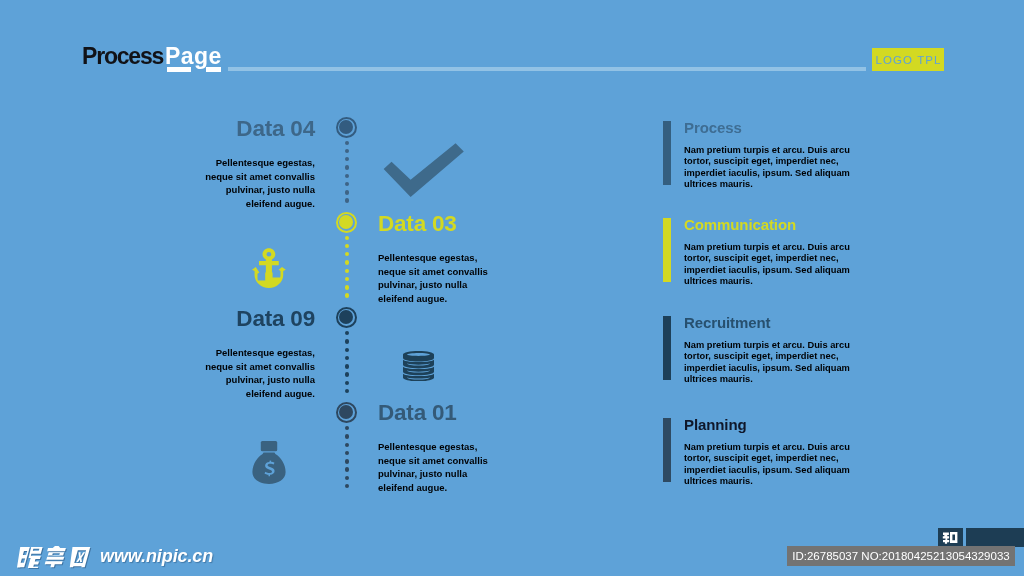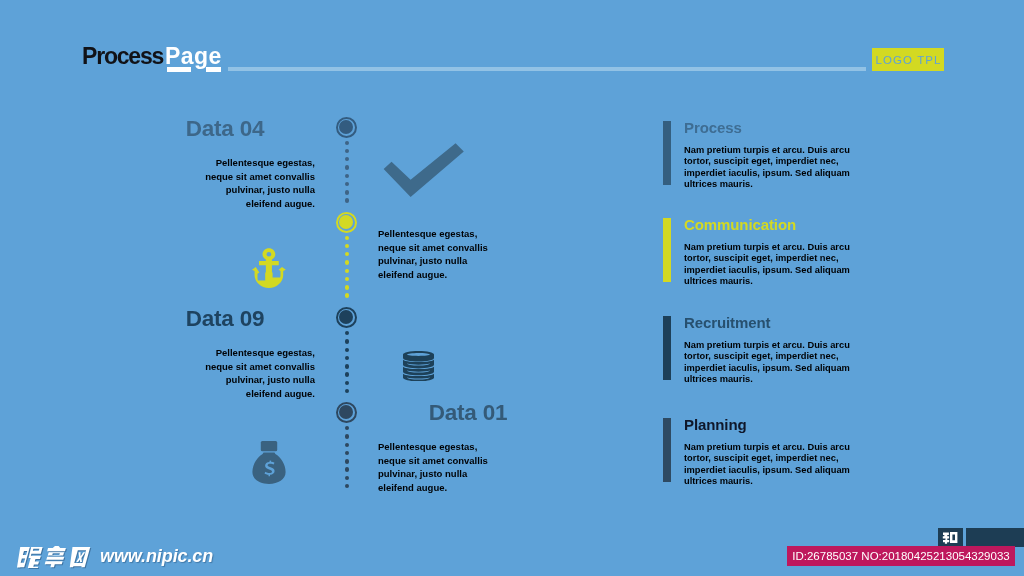--- a/index.html
+++ b/index.html
@@ -24,21 +24,21 @@
   
   .tl{position:absolute;left:336px;top:110px;width:22px;height:395px;}
   .node{position:absolute;left:0;width:21px;height:21px;border-radius:50%;
         box-sizing:border-box;border:2.2px solid currentColor;background:transparent;}
   .node i{position:absolute;left:1.1px;top:1.1px;width:14.2px;height:14.2px;border-radius:50%;display:block;}
   .dots{position:absolute;left:8.5px;width:4.4px;}
   .dots b{display:block;width:4.4px;height:4.4px;border-radius:50%;margin-bottom:3.9px;}
 
   
   .step{position:absolute;}
-  .step h3{margin:0;font-size:22.5px;font-weight:bold;letter-spacing:-0.2px;line-height:24px;text-align:center;}
+  .step h3{margin:0;font-size:22.5px;font-weight:bold;letter-spacing:-0.2px;line-height:24px;}
   .step p{margin:0;font-size:9.5px;font-weight:bold;line-height:13.5px;color:#000306;width:112px;}
   .step.r{text-align:right;}
   .step.r p{margin-left:auto;}
   .step.l{text-align:left;}
 
   
   .feat{position:absolute;left:663px;width:300px;}
   .feat .bar{position:absolute;left:0;top:2px;width:8px;height:64px;}
   .feat h4{margin:0;position:absolute;left:21px;top:0;font-size:15px;font-weight:bold;line-height:18px;letter-spacing:-0.1px;}
   .feat p{margin:0;position:absolute;left:21px;top:26px;width:172px;font-size:9.3px;
@@ -79,21 +79,21 @@
   .f1{top:119px;} .f1 .bar{background:#345f80;} .f1 h4{color:#3e6d93;}
   .f2{top:216px;} .f2 .bar{background:#d3d922;} .f2 h4{color:#d3d922;}
   .f3{top:314px;} .f3 .bar{background:#1d4059;} .f3 h4{color:#27506f;}
   .f4{top:416px;} .f4 .bar{background:#2e4a62;} .f4 h4{color:#0f172a;}
 
   
   .wm-logo{position:absolute;left:16px;top:546px;filter:drop-shadow(1px 1px 0.7px rgba(30,70,110,0.5));}
   .wm-url{position:absolute;left:100px;top:546px;color:#ffffff;font-size:18px;
           font-style:italic;font-weight:bold;letter-spacing:-0.1px;
           text-shadow:1px 1px 1px rgba(30,70,110,0.45);}
-  .id-band{position:absolute;left:787px;top:546px;width:228px;height:20px;background:#be185d;}
+  .id-band{position:absolute;left:787px;top:546px;width:228px;height:20px;background:#737373;}
   .id-band span{position:absolute;left:0;top:0;width:228px;height:20px;display:flex;
        align-items:center;justify-content:center;color:#ffffff;font-size:11.5px;white-space:nowrap;}
   .corner{position:absolute;top:528px;height:19px;background:#1d3d54;}
   .corner-a{left:938px;width:25px;}
   .corner-b{left:966px;width:58px;}
   .corner-a svg{position:absolute;left:4px;top:3px;}
 </style>
 </head>
 <body>
 
@@ -164,20 +164,21 @@
         <b></b>
         <b></b>
       </div>
   </div>
 
   <div class="step r s4">
     <h3>Data 04</h3>
     <p>Pellentesque egestas, neque sit amet convallis pulvinar, justo nulla eleifend augue.</p>
   </div>
   <div class="step l s3">
+    <h3>Data 03</h3>
     <p>Pellentesque egestas, neque sit amet convallis pulvinar, justo nulla eleifend augue.</p>
   </div>
   <div class="step r s2">
     <h3>Data 09</h3>
     <p>Pellentesque egestas, neque sit amet convallis pulvinar, justo nulla eleifend augue.</p>
   </div>
   <div class="step l s1">
     <h3>Data 01</h3>
     <p>Pellentesque egestas, neque sit amet convallis pulvinar, justo nulla eleifend augue.</p>
   </div>

